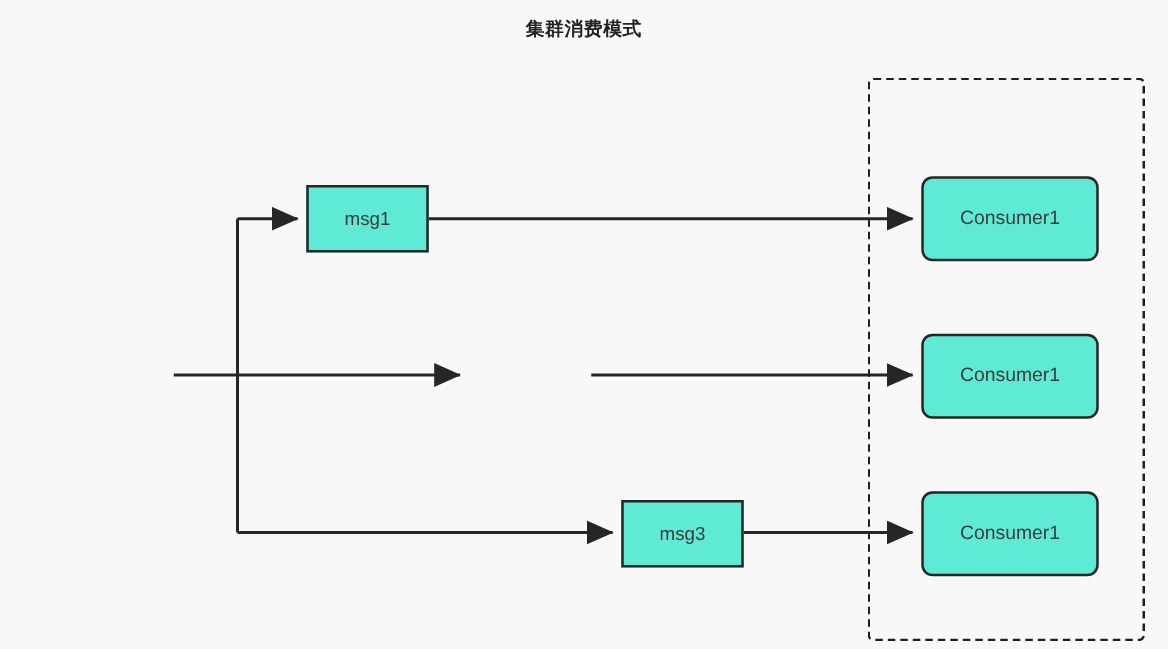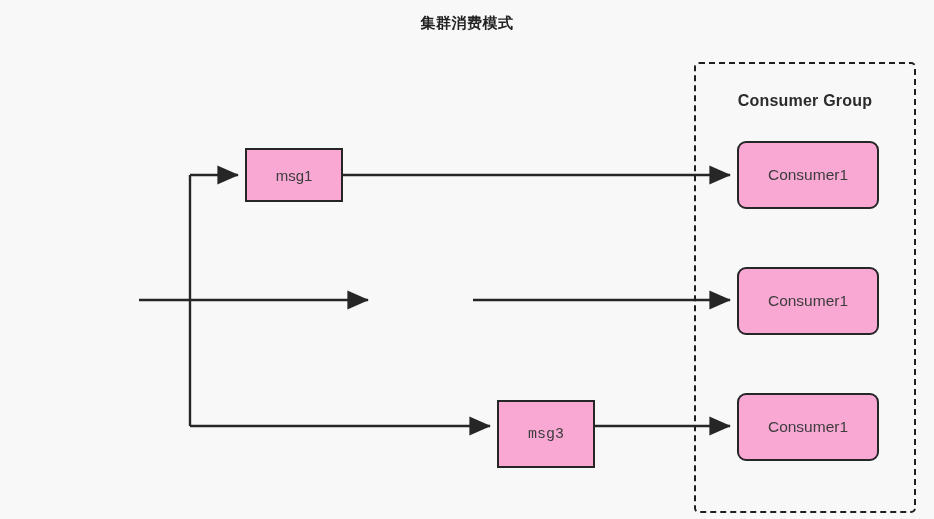--- a/index.html
+++ b/index.html
@@ -33,21 +33,21 @@
   svg#wires {
     position: absolute;
     left: 0;
     top: 0;
     width: 934px;
     height: 519px;
   }
   .node {
     position: absolute;
     box-sizing: border-box;
-    background: #f9a8d4;
+    background: #5eead4;
     border: 2.4px solid #262626;
     display: flex;
     align-items: center;
     justify-content: center;
     color: #3c3c3c;
     font-size: 15px;
     font-family: "Liberation Sans", sans-serif;
   }
   .node.rounded {
     border-radius: 9px;
@@ -91,29 +91,28 @@
         <path d="M 190 175 L 238 175" fill="none" stroke="#262626" stroke-width="2.4" stroke-linecap="butt" marker-end="url(#arrowhead)"></path>
         <path d="M 190 300 L 368 300" fill="none" stroke="#262626" stroke-width="2.4" stroke-linecap="butt" marker-end="url(#arrowhead)"></path>
         <path d="M 190 426 L 490 426" fill="none" stroke="#262626" stroke-width="2.4" stroke-linecap="butt" marker-end="url(#arrowhead)"></path>
         <path d="M 343 175 L 730 175" fill="none" stroke="#262626" stroke-width="2.4" stroke-linecap="butt" marker-end="url(#arrowhead)"></path>
         <path d="M 473 300 L 730 300" fill="none" stroke="#262626" stroke-width="2.4" stroke-linecap="butt" marker-end="url(#arrowhead)"></path>
         <path d="M 595 426 L 730 426" fill="none" stroke="#262626" stroke-width="2.4" stroke-linecap="butt" marker-end="url(#arrowhead)"></path>
       </g>
   </svg>
 
   <div class="group-box" style="left: 694px; top: 62px; width: 222px; height: 451px;"></div>
-  <div class="group-label" style="left: 694px; top: 92px; width: 222px;">Consumer Group</div>
 
 
   <div class="node square" style="left: 245px; top: 148px; width: 98px; height: 54px;">
     <span>msg1</span>
   </div>
 
 
-  <div class="node square" style="left: 497px; top: 400px; width: 98px; height: 68px; font-family: Liberation Mono, monospace;">
+  <div class="node square" style="left: 497px; top: 400px; width: 98px; height: 54px;">
     <span>msg3</span>
   </div>
 
   <div class="node rounded" style="left: 737px; top: 141px; width: 142px; height: 68px;">
     <span>Consumer1</span>
   </div>
 
   <div class="node rounded" style="left: 737px; top: 267px; width: 142px; height: 68px;">
     <span>Consumer1</span>
   </div>

